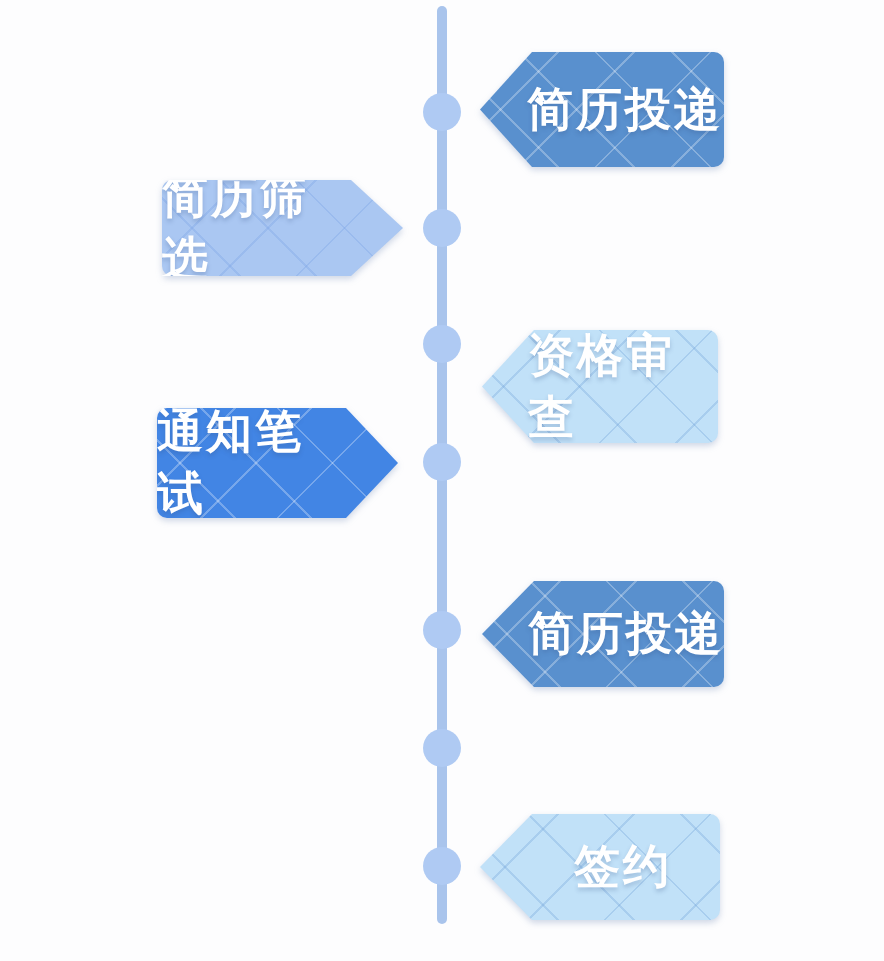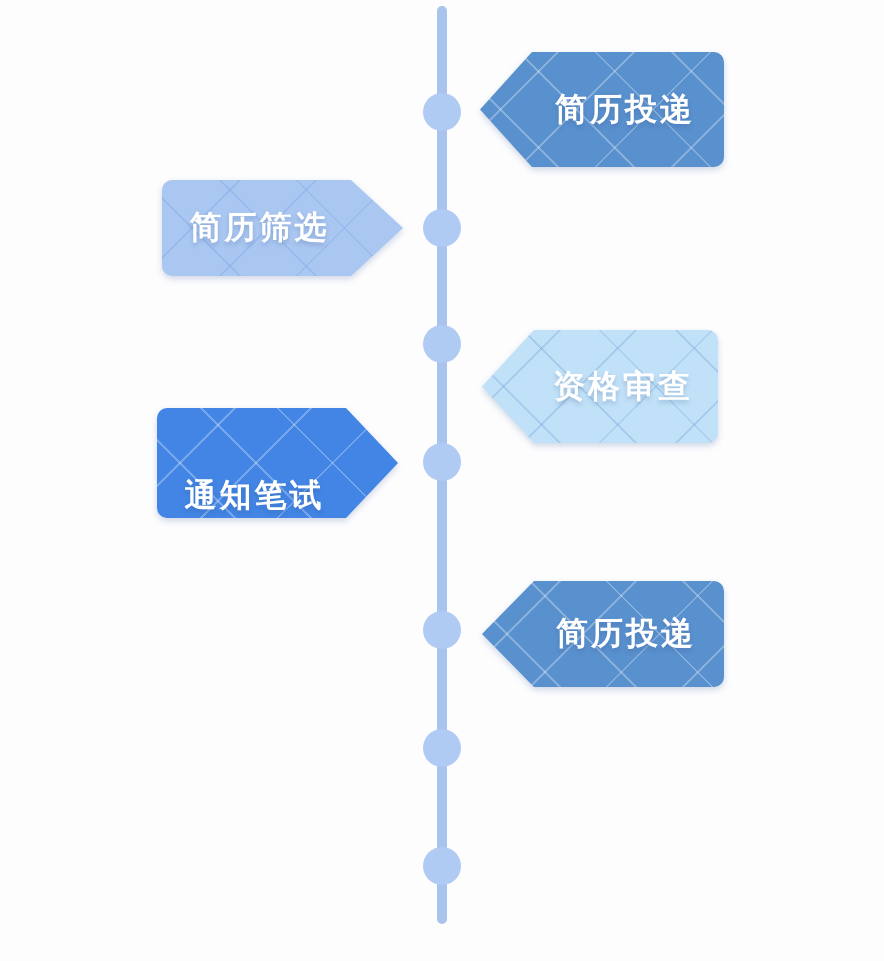--- a/index.html
+++ b/index.html
@@ -47,21 +47,21 @@
     filter: drop-shadow(0 3px 3px rgba(90, 120, 170, 0.28));
   }
   .banner {
     width: 100%;
     height: 100%;
     box-sizing: border-box;
     display: flex;
     align-items: center;
     justify-content: center;
     color: #FFFFFF;
-    font-size: 32px;
+    font-size: 46px;
     font-weight: bold;
     letter-spacing: 3px;
     text-shadow: 0 3px 4px rgba(50, 80, 130, 0.25);
     background-color: var(--fill);
     background-image:
       repeating-linear-gradient(45deg,  var(--lat) 0 2px, transparent 2px 54px),
       repeating-linear-gradient(135deg, var(--lat) 0 2px, transparent 2px 54px);
   }
   .right-arrow .banner {
     clip-path: polygon(0 50%, 52px 0, 100% 0, 100% 100%, 52px 100%);
@@ -116,26 +116,31 @@
     </div>
   </div>
 
   <div class="banner-wrap s3 right-arrow">
     <div class="banner pale" style="--fill: #C1E1F8; color: rgb(255, 255, 255);">
       <span>资格审查</span>
     </div>
   </div>
 
   <div class="banner-wrap s4 left-arrow">
-    <div class="banner bright" style="--fill: #4285E4; color: rgb(255, 255, 255); align-items: flex-end;">
+    <div class="banner bright" style="--fill: #4285E4; color: rgb(255, 255, 255);">
       <span>通知笔试</span>
     </div>
   </div>
 
   <div class="banner-wrap s5 right-arrow">
     <div class="banner medium" style="--fill: #5990CE; color: rgb(255, 255, 255);">
       <span>简历投递</span>
     </div>
   </div>
 
 
+  <div class="banner-wrap s7 right-arrow">
+    <div class="banner pale" style="--fill: #C1E1F8; color: rgb(255, 255, 255);">
+      <span>签约</span>
+    </div>
+  </div>
 
 </div>
 
 </body></html>

